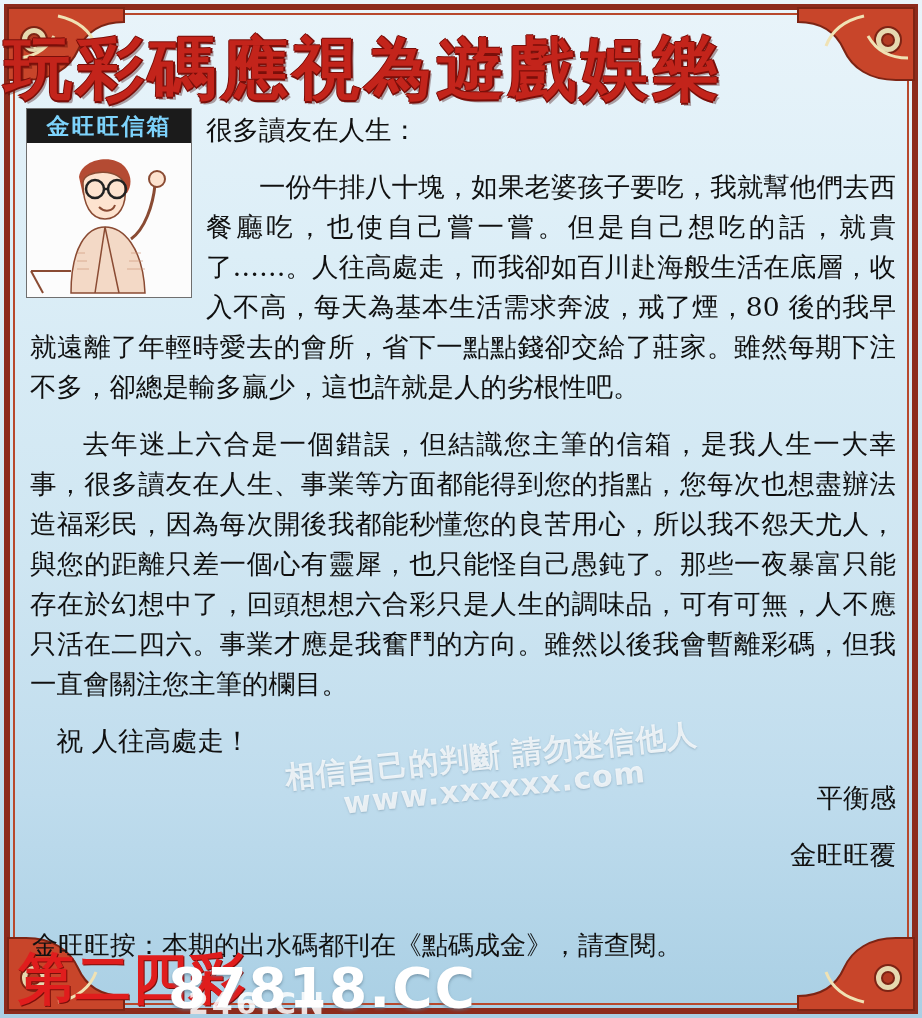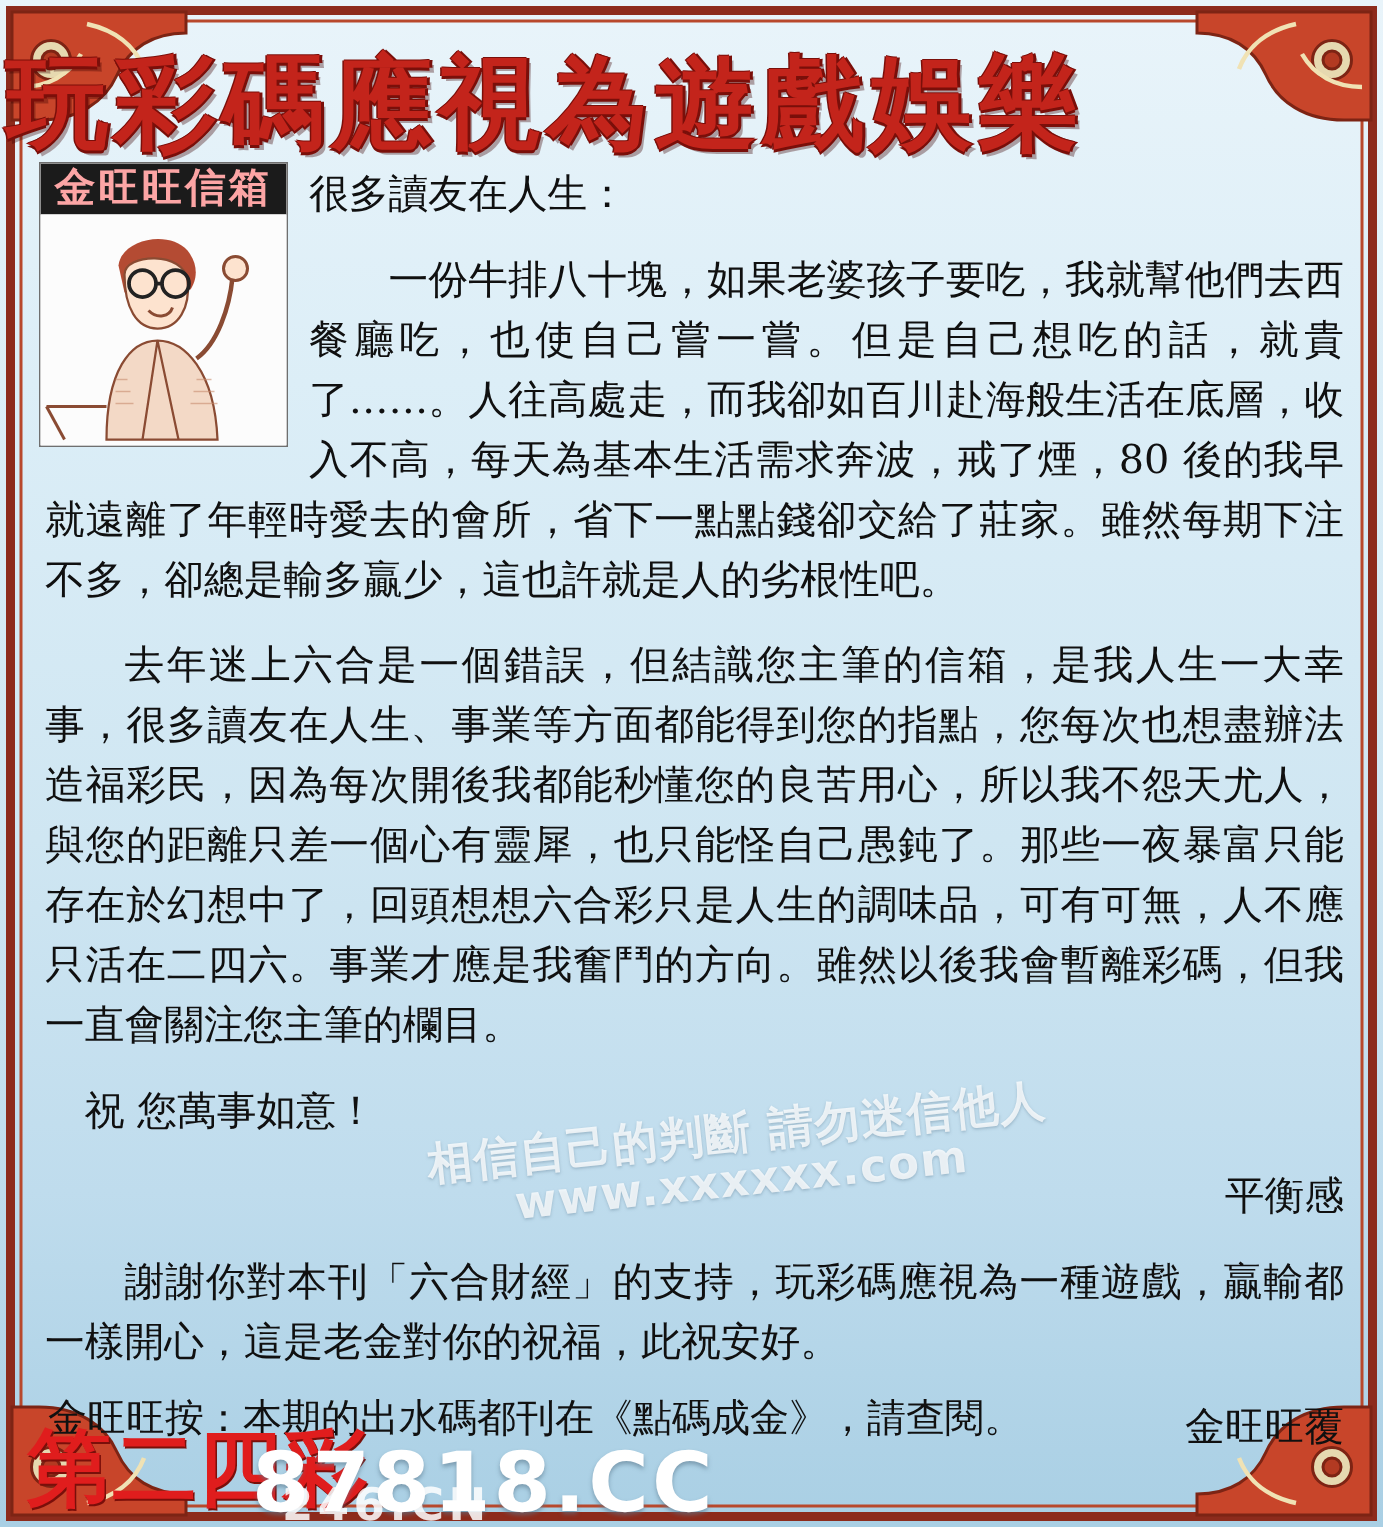--- a/index.html
+++ b/index.html
@@ -81,22 +81,22 @@
     width: 166px;
     height: 190px;
     background: #ffffff;
     border: 1px solid #6f6f6f;
     box-sizing: border-box;
     overflow: hidden;
   }
   .portrait .plate {
     height: 34px;
     background: #1b1b1b;
-    color: #fca5a5;
-    font-size: 27px;
+    color: #7dd3fc;
+    font-size: 23px;
     font-weight: bold;
     letter-spacing: 2px;
     text-align: center;
     line-height: 34px;
     font-family: "DejaVu Serif", "Liberation Serif", serif;
   }
   .portrait .art {
     position: relative;
     height: 154px;
     background: #fdfdfd;
@@ -283,23 +283,22 @@
         </g>
       </svg>
     </div>
   </div>
 
   <div class="body-text">
     <div class="indent-shape"></div>
     <p class="p">很多讀友在人生：</p>
     <p class="p ind">一份牛排八十塊，如果老婆孩子要吃，我就幫他們去西餐廳吃，也使自己嘗一嘗。但是自己想吃的話，就貴了……。人往高處走，而我卻如百川赴海般生活在底層，收入不高，每天為基本生活需求奔波，戒了煙，80 後的我早就遠離了年輕時愛去的會所，省下一點點錢卻交給了莊家。雖然每期下注不多，卻總是輸多贏少，這也許就是人的劣根性吧。</p>
     <p class="p ind">去年迷上六合是一個錯誤，但結識您主筆的信箱，是我人生一大幸事，很多讀友在人生、事業等方面都能得到您的指點，您每次也想盡辦法造福彩民，因為每次開後我都能秒懂您的良苦用心，所以我不怨天尤人，與您的距離只差一個心有靈犀，也只能怪自己愚鈍了。那些一夜暴富只能存在於幻想中了，回頭想想六合彩只是人生的調味品，可有可無，人不應只活在二四六。事業才應是我奮鬥的方向。雖然以後我會暫離彩碼，但我一直會關注您主筆的欄目。</p>
-    <p class="p ind1">祝 您萬事如意！</p>
+    <p class="p ind1">祝 人往高處走！</p>
     <p class="p right">平衡感</p>
-    <p class="p ind">謝謝你對本刊「六合財經」的支持，玩彩碼應視為一種遊戲，贏輸都一樣開心，這是老金對你的祝福，此祝安好。</p>
     <p class="p right">金旺旺覆</p>
   </div>
 
   <div class="wm-mid">相信自己的判斷 請勿迷信他人
 www.xxxxxx.com</div>
 
   <div class="footer-note">金旺旺按：本期的出水碼都刊在《點碼成金》，請查閱。</div>
 
   <div class="wm-bottom">
     <span class="red">第二四彩</span>

